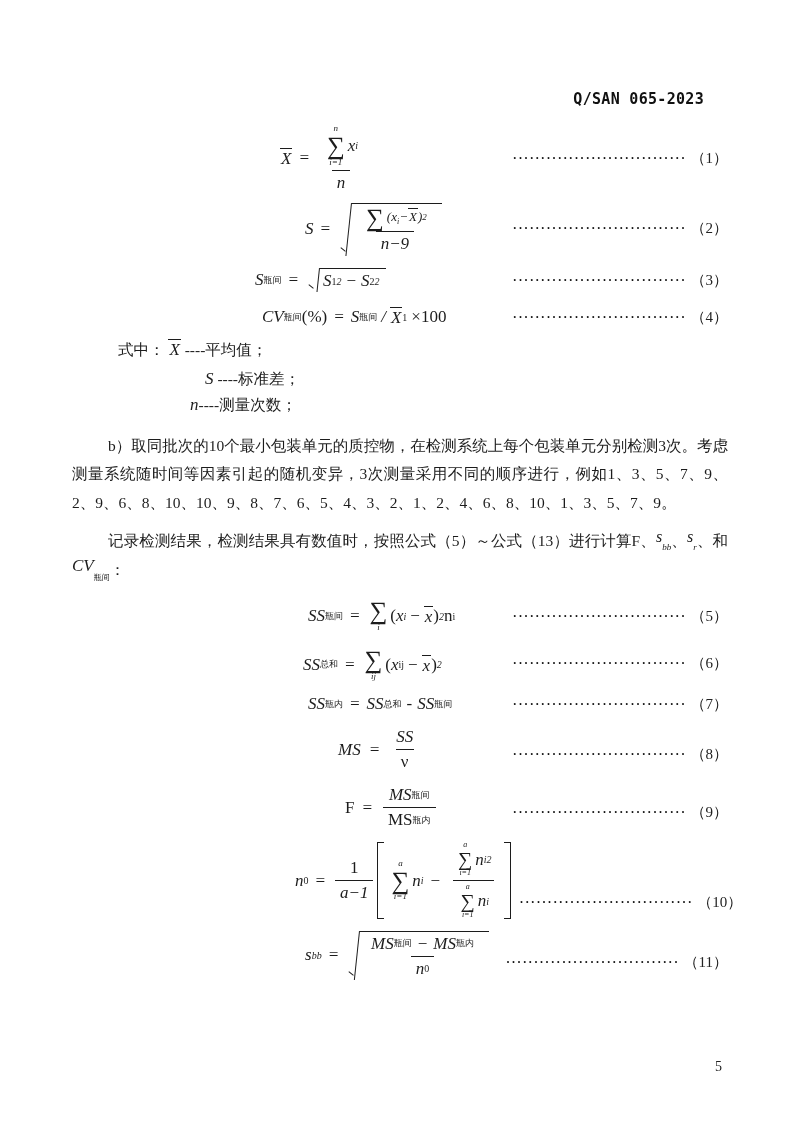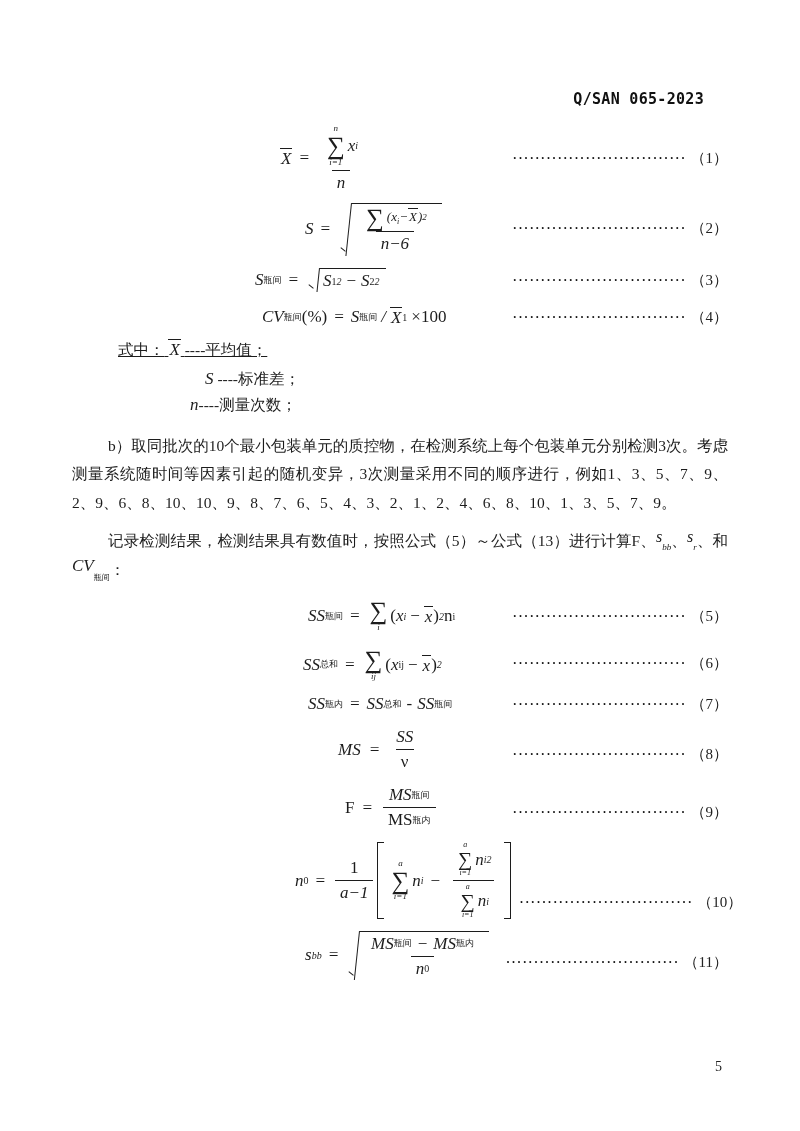--- a/index.html
+++ b/index.html
@@ -53,21 +53,21 @@
   .para { font-size:15.5px; line-height:1.82; text-align:justify; color:#1c1c1c; }
   .mtok { font-style:italic; font-size:16px; }
   .raise { position:relative; top:-4px; }
 
   
   .r-f1  { margin-top:16px; } .r-f1 .math { margin-left:208px; }
   .r-f2  { margin-top:10px; } .r-f2 .math { margin-left:233px; }
   .r-f3  { margin-top:13px; } .r-f3 .math { margin-left:183px; }
   .r-f4  { margin-top:15px; } .r-f4 .math { margin-left:190px; }
   .r-cond  { margin-top:17px; margin-left:46px; }
-  .r-where { margin-top:12px; margin-left:46px;text-decoration:underline; }
+  .r-where { margin-top:12px; margin-left:46px; }
   .r-w2 { margin-top:8px;  margin-left:133px; }
   .r-w3 { margin-top:5px;  margin-left:118px; }
   .r-w4 { margin-top:10px; margin-left:133px; }
   .r-parab { margin-top:16px; text-indent:36px; }
   .r-rec   { margin-top:9px;  text-indent:36px; }
   .r-f5  { margin-top:13px; } .r-f5 .math  { margin-left:236px; }
   .r-f6  { margin-top:15px; } .r-f6 .math  { margin-left:231px; }
   .r-f7  { margin-top:13px; } .r-f7 .math  { margin-left:236px; }
   .r-f8  { margin-top:13px; } .r-f8 .math  { margin-left:266px; }
   .r-f9  { margin-top:13px; } .r-f9 .math  { margin-left:273px; }
@@ -116,21 +116,21 @@
           <span class="radicand">
             <span class="frac">
               <span class="fnum">
                 <span class="bigop">
                   <span class="sigma">∑</span>
                 </span>
                 <span class="small-expr">
                   <span>(</span><span>x</span><span class="xsb">i</span><span>−</span><span class="bar">X</span><span>)</span></span>
                   <span class="spl">2</span>
               </span>
-              <span class="fden">n−6</span>
+              <span class="fden">n−9</span>
             </span>
           </span>
         </span>
       </span>
       <span class="lead">
         <span class="dots">·······························</span>
         <span class="eqnum">（2）</span>
       </span>
     </div>
 

